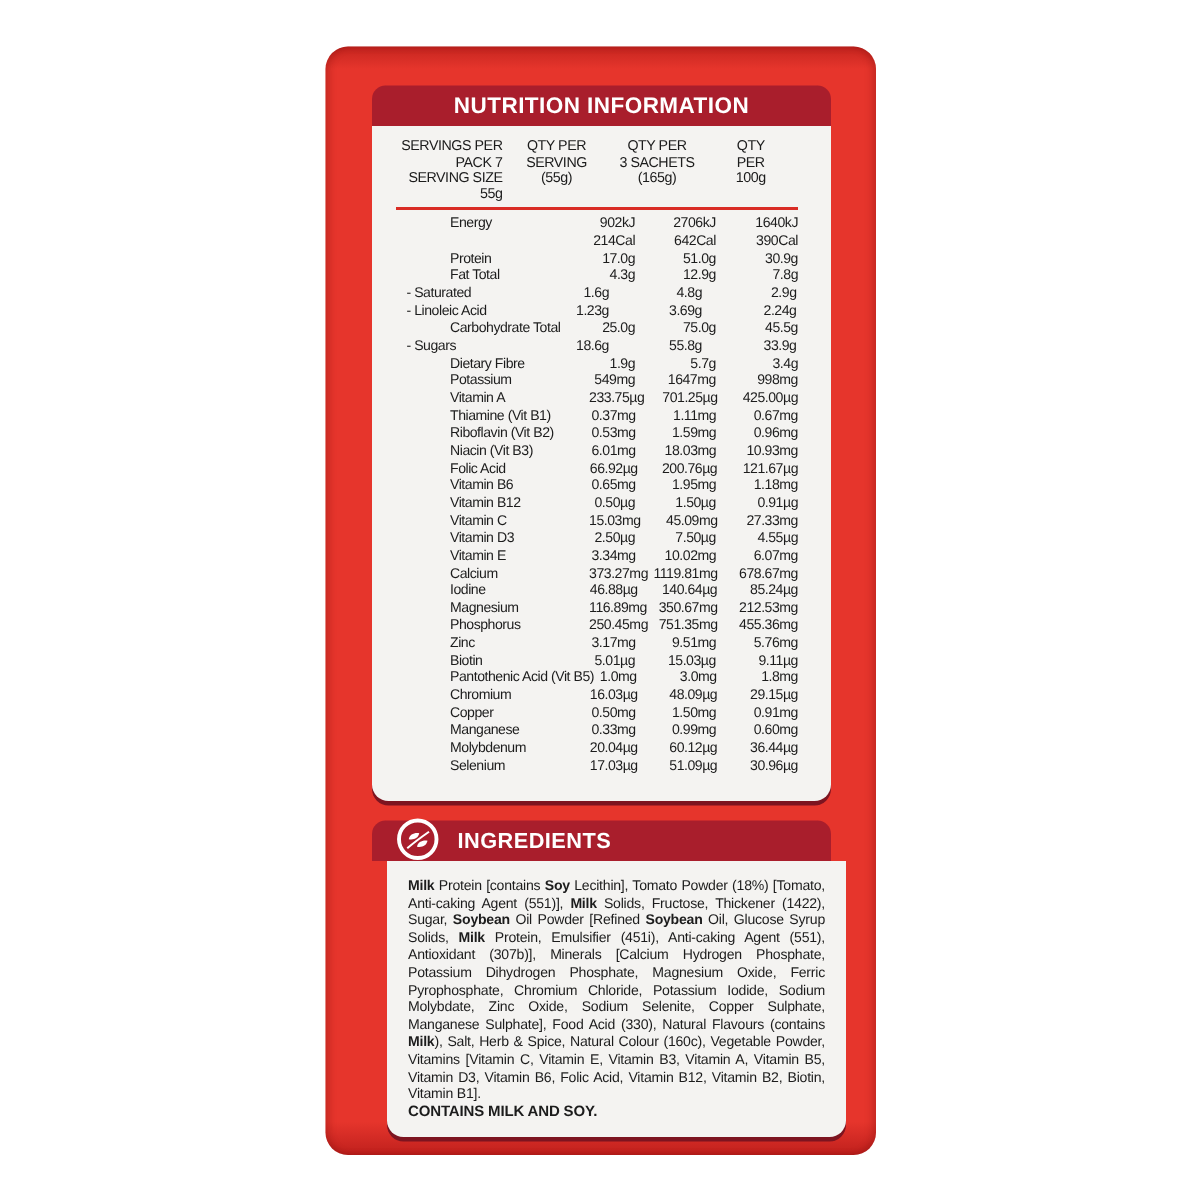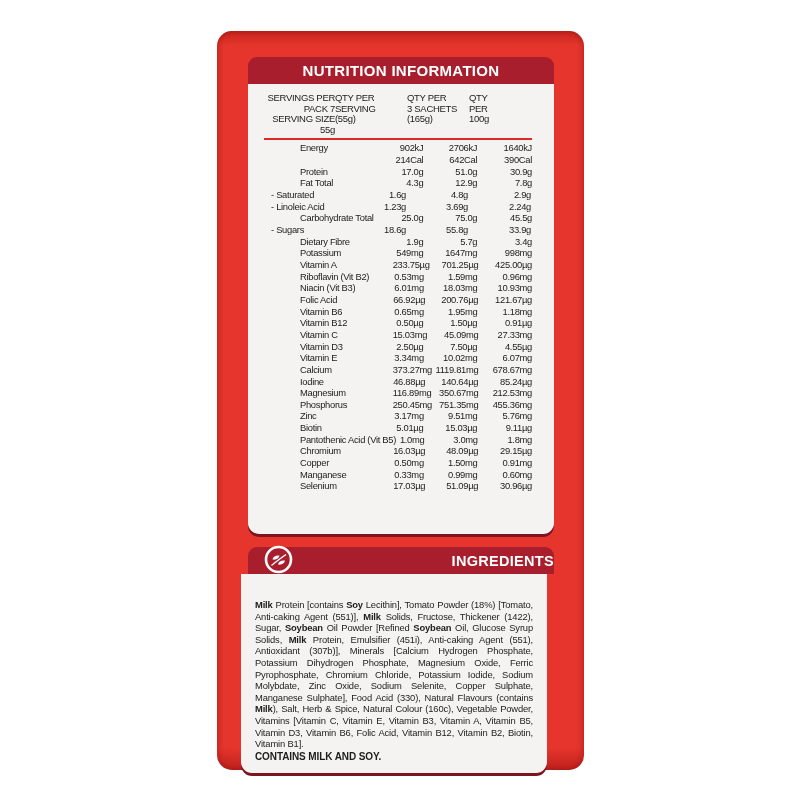--- a/index.html
+++ b/index.html
@@ -24,49 +24,49 @@
   }
   .nutri-panel{
     position:absolute;left:31px;top:53px;width:306px;height:450px;
     background:#f4f3f1;border-radius:0 0 11px 11px;
     box-shadow:0 3px 0 #7d1420;
     box-sizing:border-box;padding:9px 22px 0 16px;
     letter-spacing:-.3px;
   }
   .cols-header{display:flex;font-size:9.5px;line-height:10.6px;}
   .cols-header .left{flex:1;text-align:right;}
-  .col-h{text-align:left;white-space:pre-line;}
+  .col-h{text-align:center;white-space:pre-line;}
   .col-h.c0{width:72px;}
   .col-h.c1{width:62px;}
   .col-h.c2{width:63px;}
   .red-line{border-bottom:2px solid #d92c25;margin-top:3px;}
   .rows{margin-top:2px;}
   .t-row{display:flex;font-size:9.4px;line-height:11.65px;}
   .t-row .lbl{width:109px;white-space:nowrap;overflow:visible;padding-left:36px;}
   .t-row .lbl.ind{padding-left:7px;width:102px;}
   .t-row .v{text-align:right;white-space:nowrap;}
   .t-row .v0{width:33px;}
   .t-row .v1{width:62px;}
   .t-row .v2{width:63px;}
   .ingr-bar{
     position:absolute;left:31px;top:516px;width:306px;height:27px;
     background:#a91e2c;border-radius:9px 9px 0 0;
-    display:flex;align-items:center;justify-content:flex-end;
+    display:flex;align-items:center;
   }
   .ingr-bar .leaf-wrap{
     position:absolute;left:16px;top:-2px;width:29px;height:29px;
   }
   .ingr-bar .title{
     color:#ffffff;font-weight:bold;font-size:14.5px;letter-spacing:.3px;margin-left:57px;
   }
   .ingr-panel{
-    position:absolute;left:24px;top:543px;width:306px;min-height:168px;
+    position:absolute;left:41px;top:543px;width:306px;min-height:168px;
     background:#f4f3f1;border-radius:0 0 11px 11px;
     box-shadow:0 3px 0 #7d1420;
-    box-sizing:border-box;padding:25px 14px 10px 14px;
+    box-sizing:border-box;padding:10px 14px 10px 14px;
   }
   .ingr-text{
     font-size:9.4px;line-height:11.6px;text-align:justify;letter-spacing:-.15px;
   }
   .ingr-text b{font-weight:bold;}
   .contains{
     font-size:10px;line-height:12px;font-weight:bold;letter-spacing:-.1px;margin-top:1px;
   }
 </style>
 </head>
@@ -156,20 +156,26 @@
           <span class="v v1">1647mg</span>
           <span class="v v2">998mg</span>
         </div>
         <div class="t-row">
           <span class="lbl">Vitamin A</span>
           <span class="v v0">233.75µg</span>
           <span class="v v1">701.25µg</span>
           <span class="v v2">425.00µg</span>
         </div>
         <div class="t-row">
+          <span class="lbl">Thiamine (Vit B1)</span>
+          <span class="v v0">0.37mg</span>
+          <span class="v v1">1.11mg</span>
+          <span class="v v2">0.67mg</span>
+        </div>
+        <div class="t-row">
           <span class="lbl">Riboflavin (Vit B2)</span>
           <span class="v v0">0.53mg</span>
           <span class="v v1">1.59mg</span>
           <span class="v v2">0.96mg</span>
         </div>
         <div class="t-row">
           <span class="lbl">Niacin (Vit B3)</span>
           <span class="v v0">6.01mg</span>
           <span class="v v1">18.03mg</span>
           <span class="v v2">10.93mg</span>
@@ -262,20 +268,26 @@
           <span class="lbl">Copper</span>
           <span class="v v0">0.50mg</span>
           <span class="v v1">1.50mg</span>
           <span class="v v2">0.91mg</span>
         </div>
         <div class="t-row">
           <span class="lbl">Manganese</span>
           <span class="v v0">0.33mg</span>
           <span class="v v1">0.99mg</span>
           <span class="v v2">0.60mg</span>
+        </div>
+        <div class="t-row">
+          <span class="lbl">Molybdenum</span>
+          <span class="v v0">20.04µg</span>
+          <span class="v v1">60.12µg</span>
+          <span class="v v2">36.44µg</span>
         </div>
         <div class="t-row">
           <span class="lbl">Selenium</span>
           <span class="v v0">17.03µg</span>
           <span class="v v1">51.09µg</span>
           <span class="v v2">30.96µg</span>
         </div>
       </div>
   </div>
 

